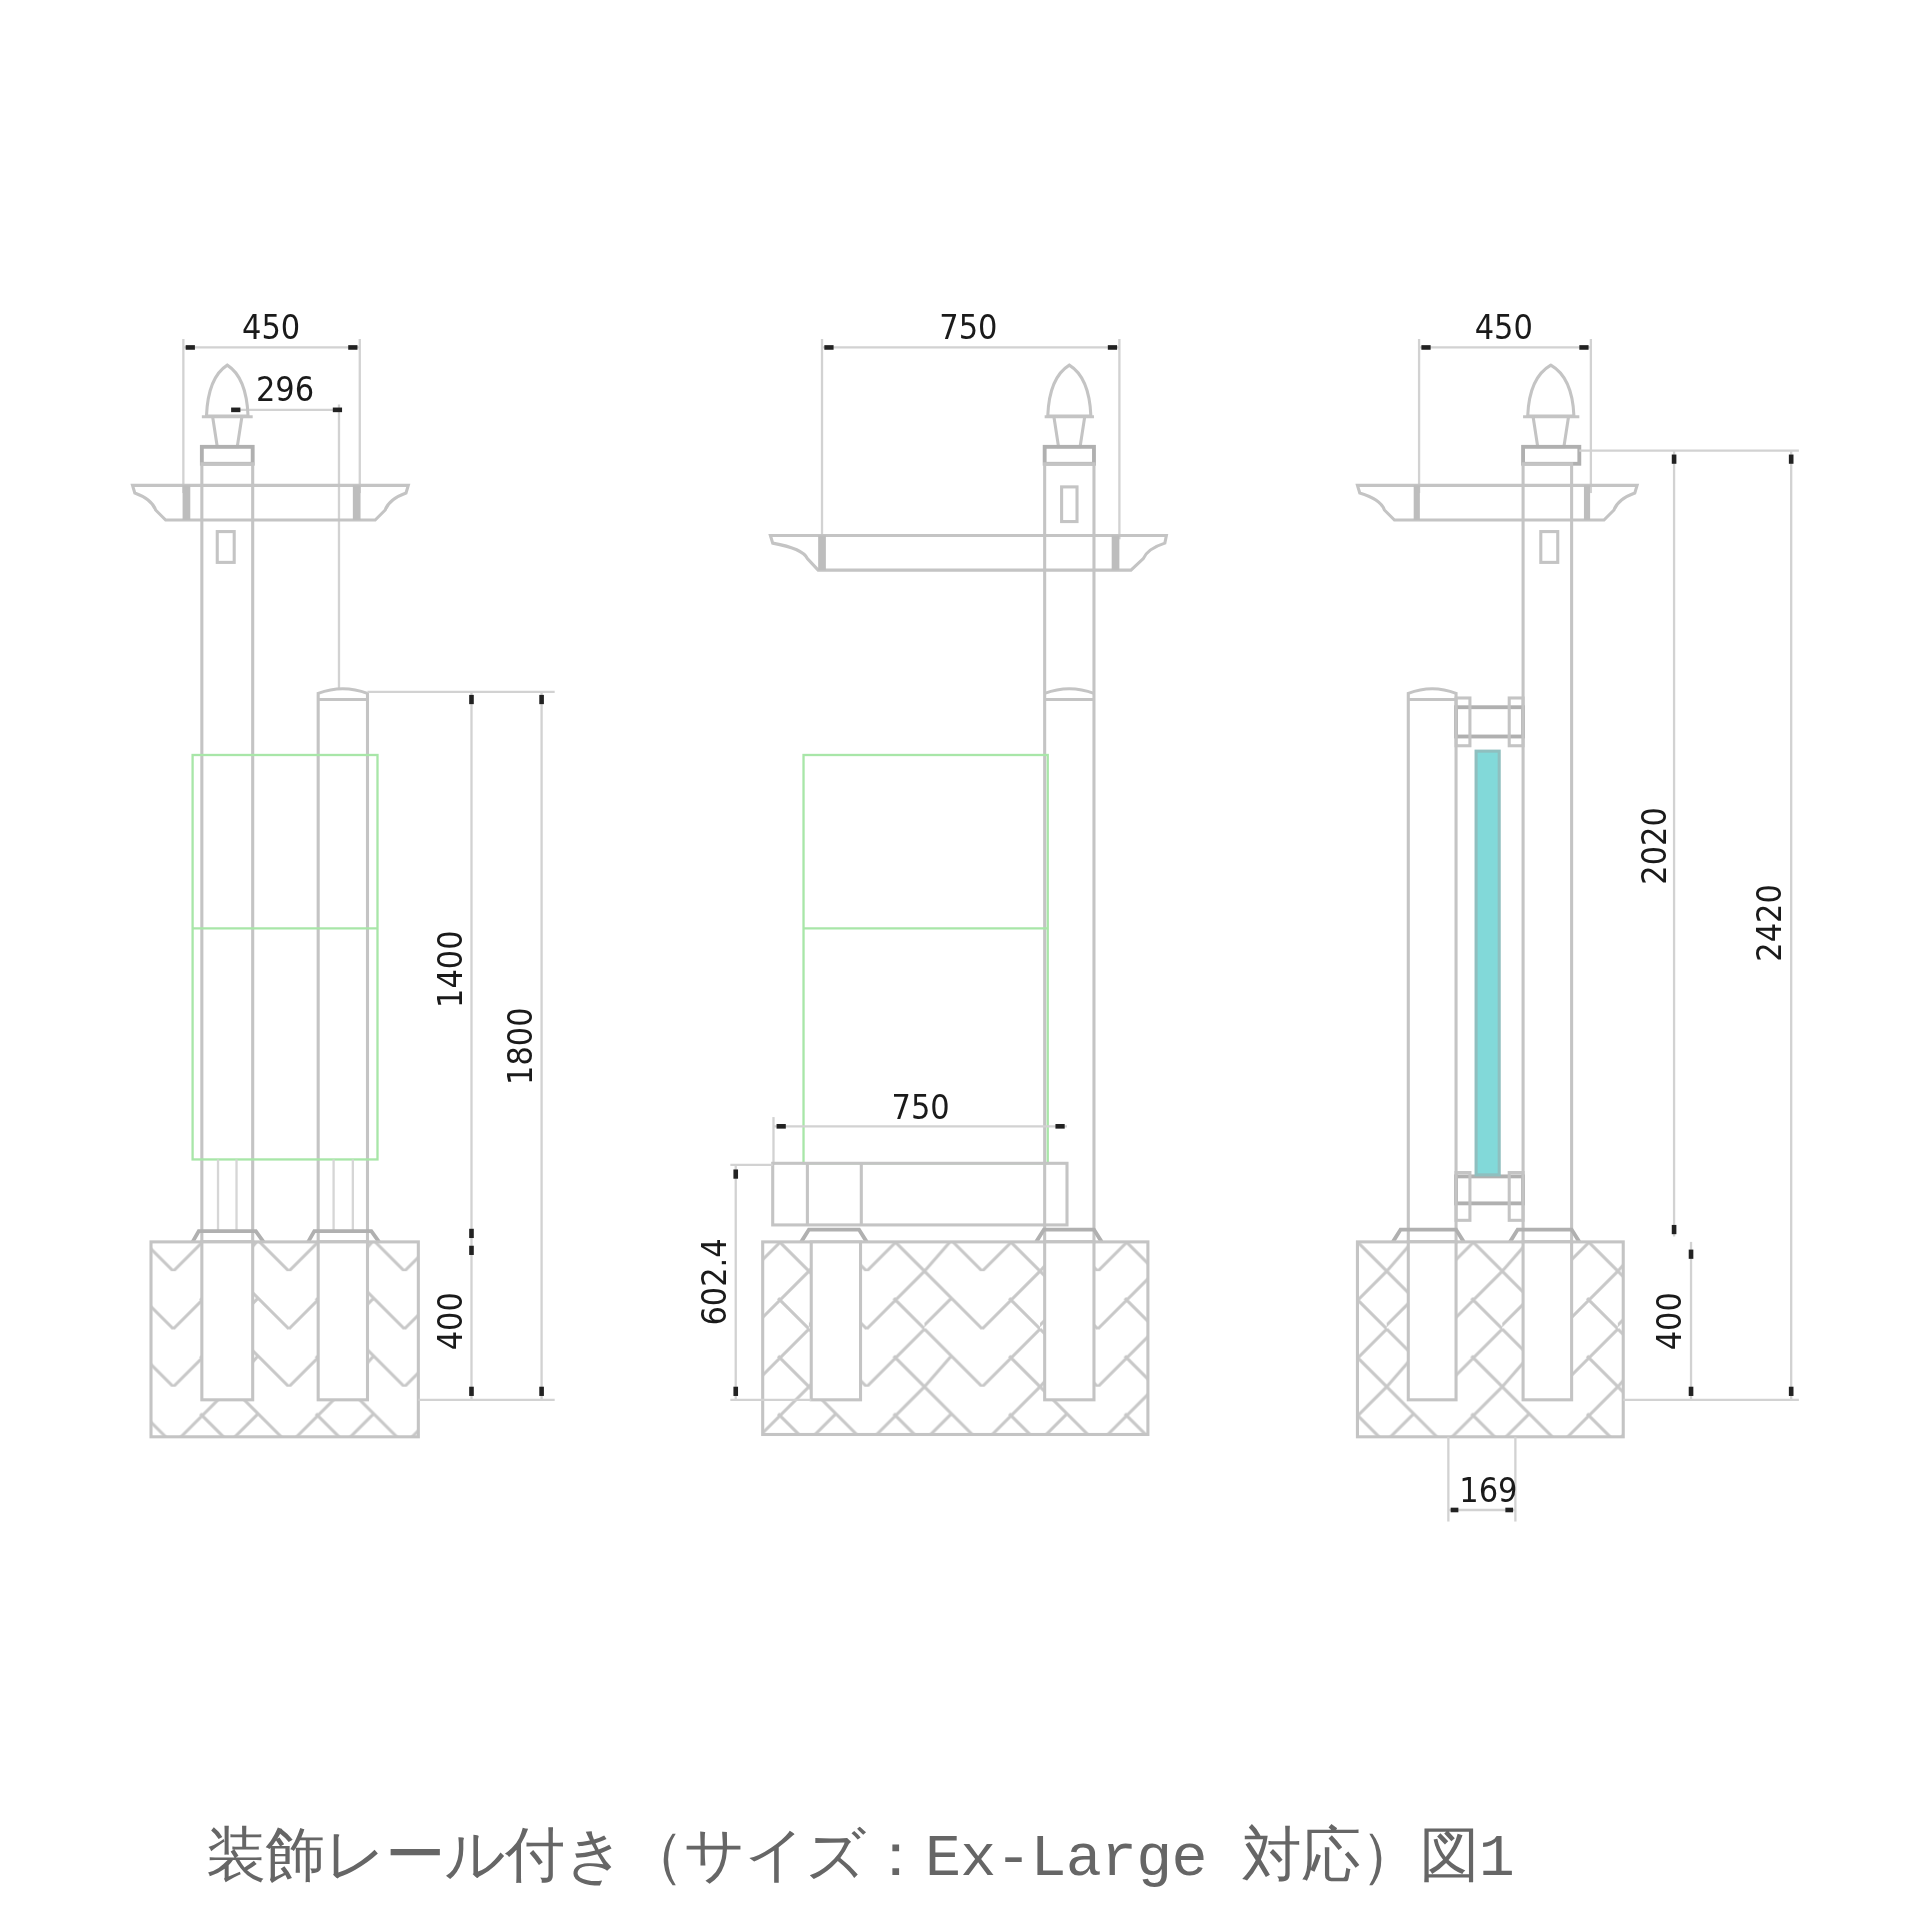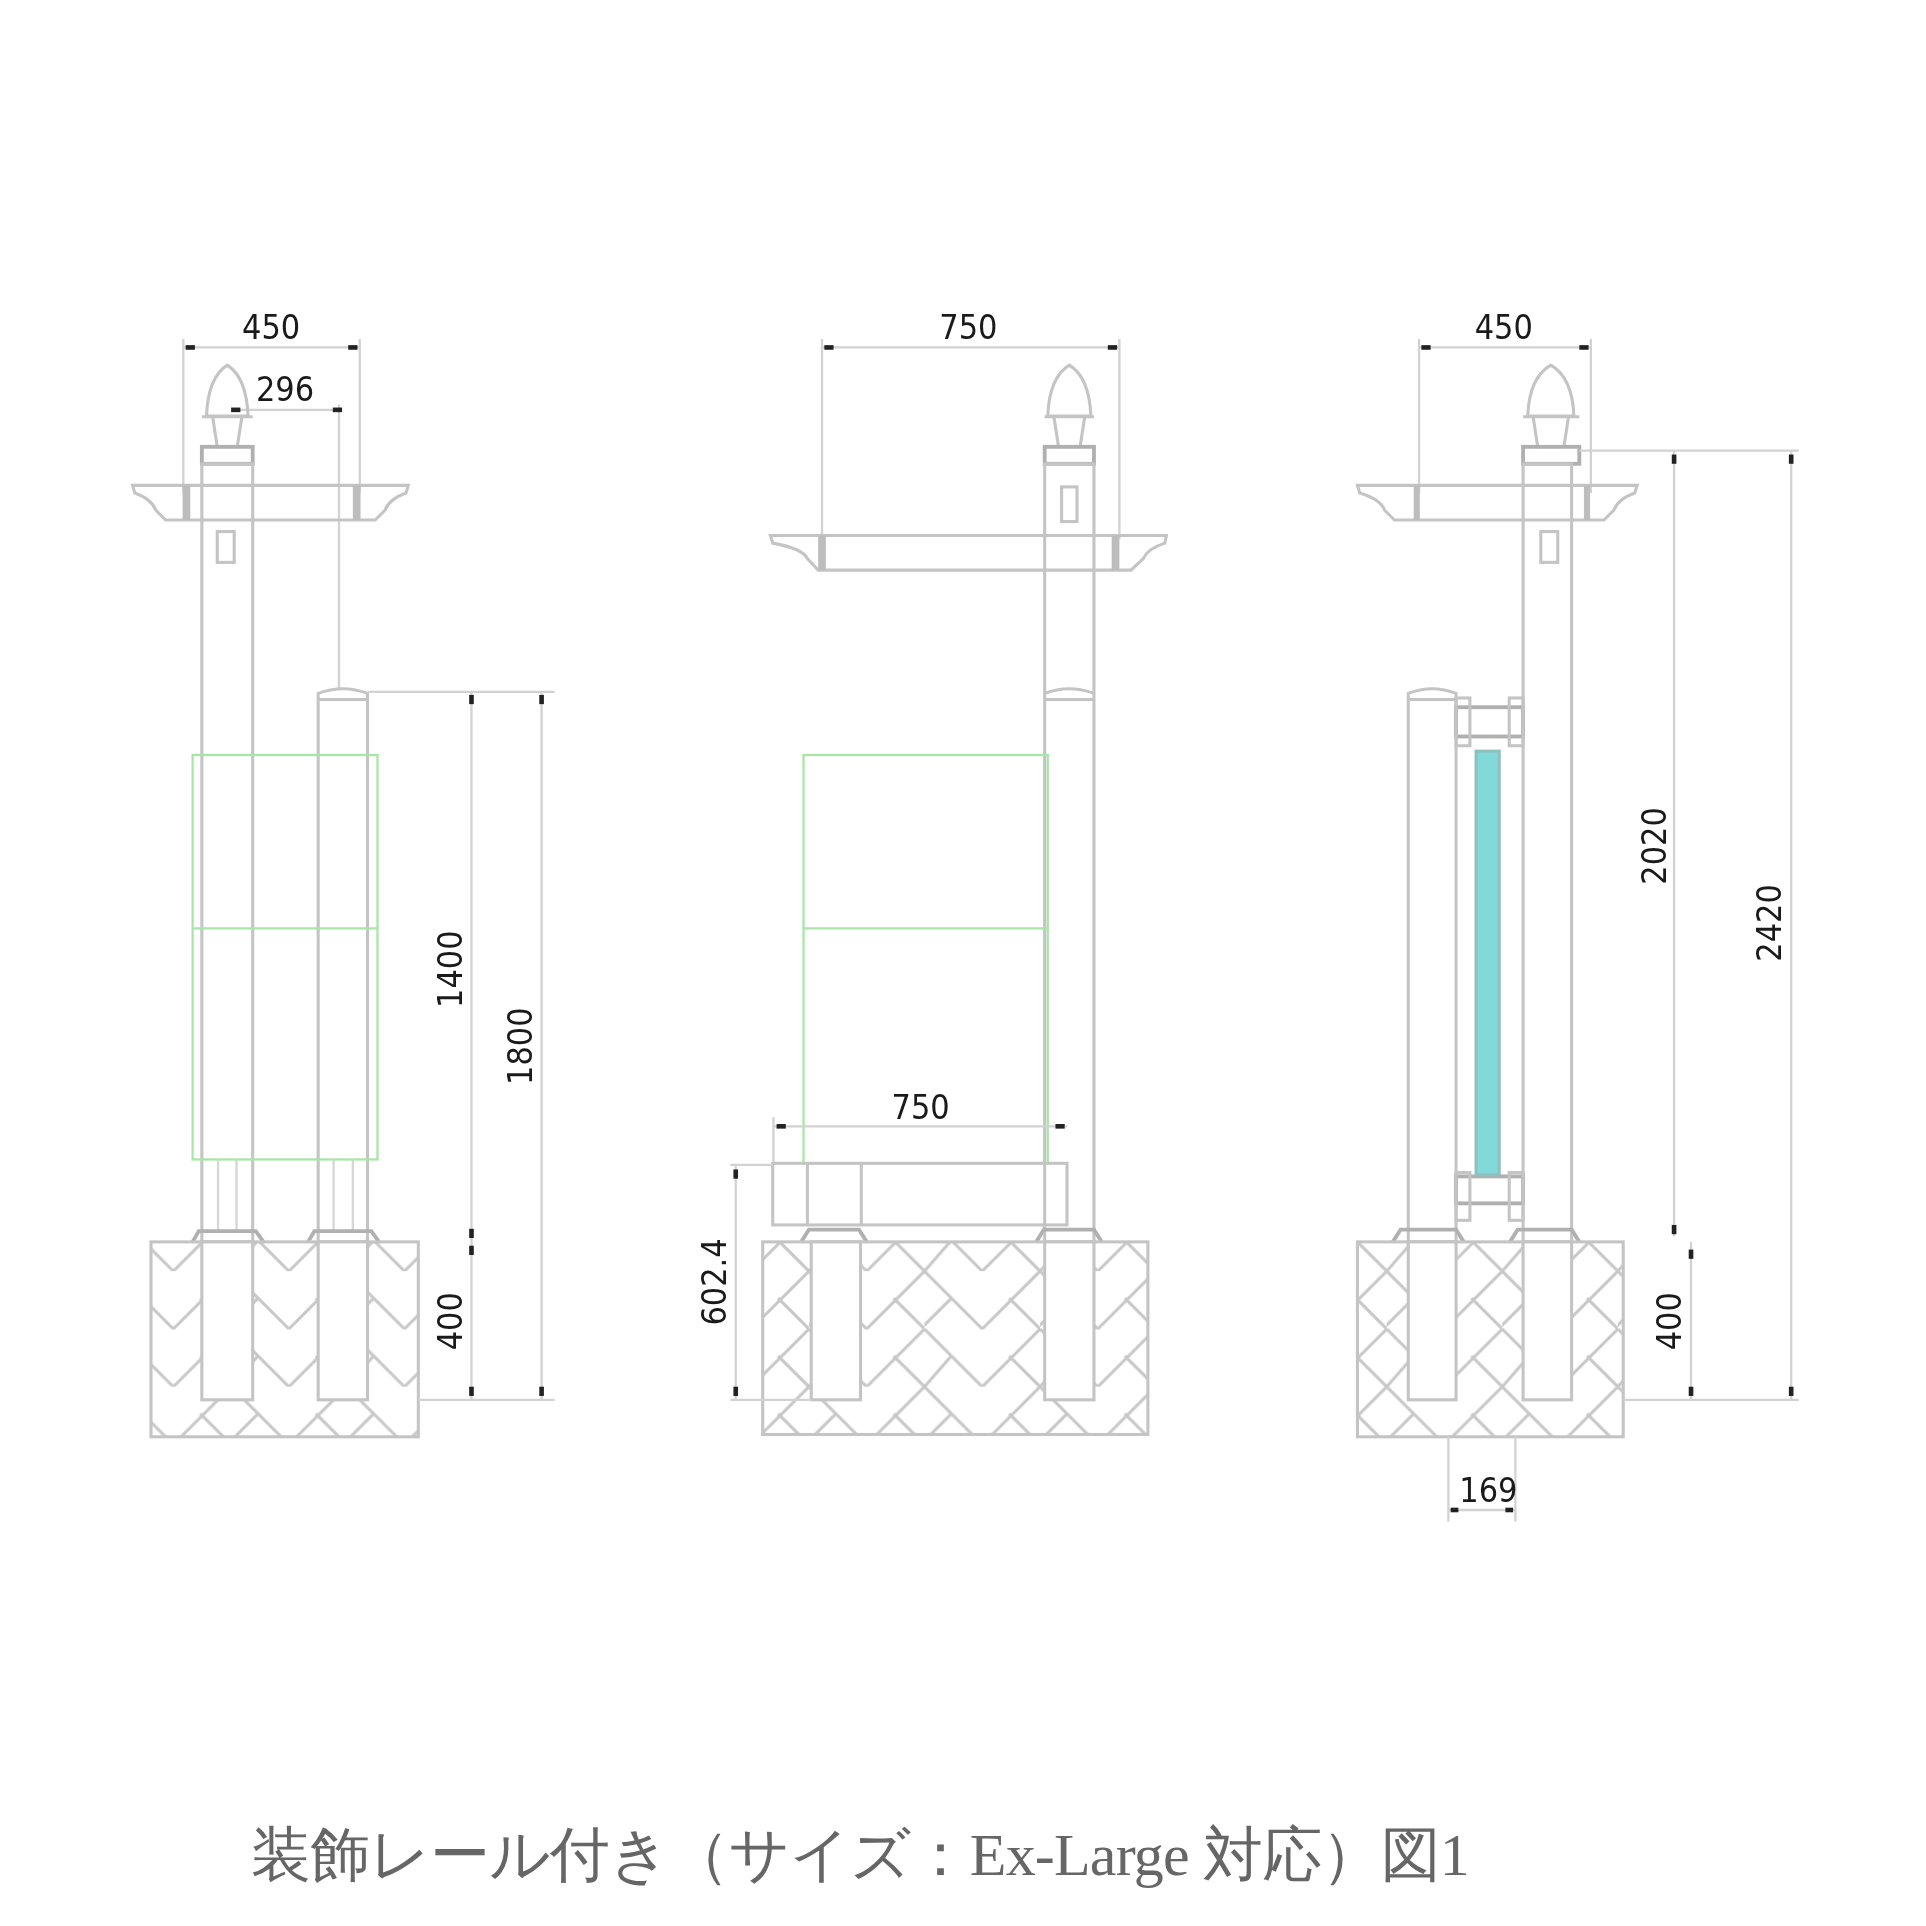--- a/index.html
+++ b/index.html
@@ -9,21 +9,21 @@
     .ln-d { stroke: #b0b0b0; stroke-width: 5; fill: none; }
     .ln-thin { stroke: #d6d6d6; stroke-width: 3; fill: none; }
     .dim { stroke: #d2d2d2; stroke-width: 3; fill: none; }
     .tick { fill: #222; }
     .green { stroke: #a8e6a8; stroke-width: 3; fill: none; }
     .fill-w { fill: #ffffff; }
     .cap { fill: #bdbdbd; }
     .dimtxt { font-family: "DejaVu Sans Condensed", "DejaVu Sans", sans-serif; font-size: 44px; fill: #1a1a1a; font-weight: 500; }
     #caption {
       position: absolute; left: 0; top: 1815px; width: 1720px; text-align: center;
-      font-family: Liberation Serif, serif; font-size: 60px; color: #666666; letter-spacing: -0.8px;
+      font-family: Liberation Mono, monospace; font-size: 60px; color: #666666; letter-spacing: -0.8px;
     }
   </style>
 </head>
 <body>
 
 <svg id="drawing" viewBox="0 0 2500 2500" xmlns="http://www.w3.org/2000/svg">
   <defs>
     <clipPath id="clipL">
         <rect x="196" y="1612" width="347" height="253"></rect>
       </clipPath>

